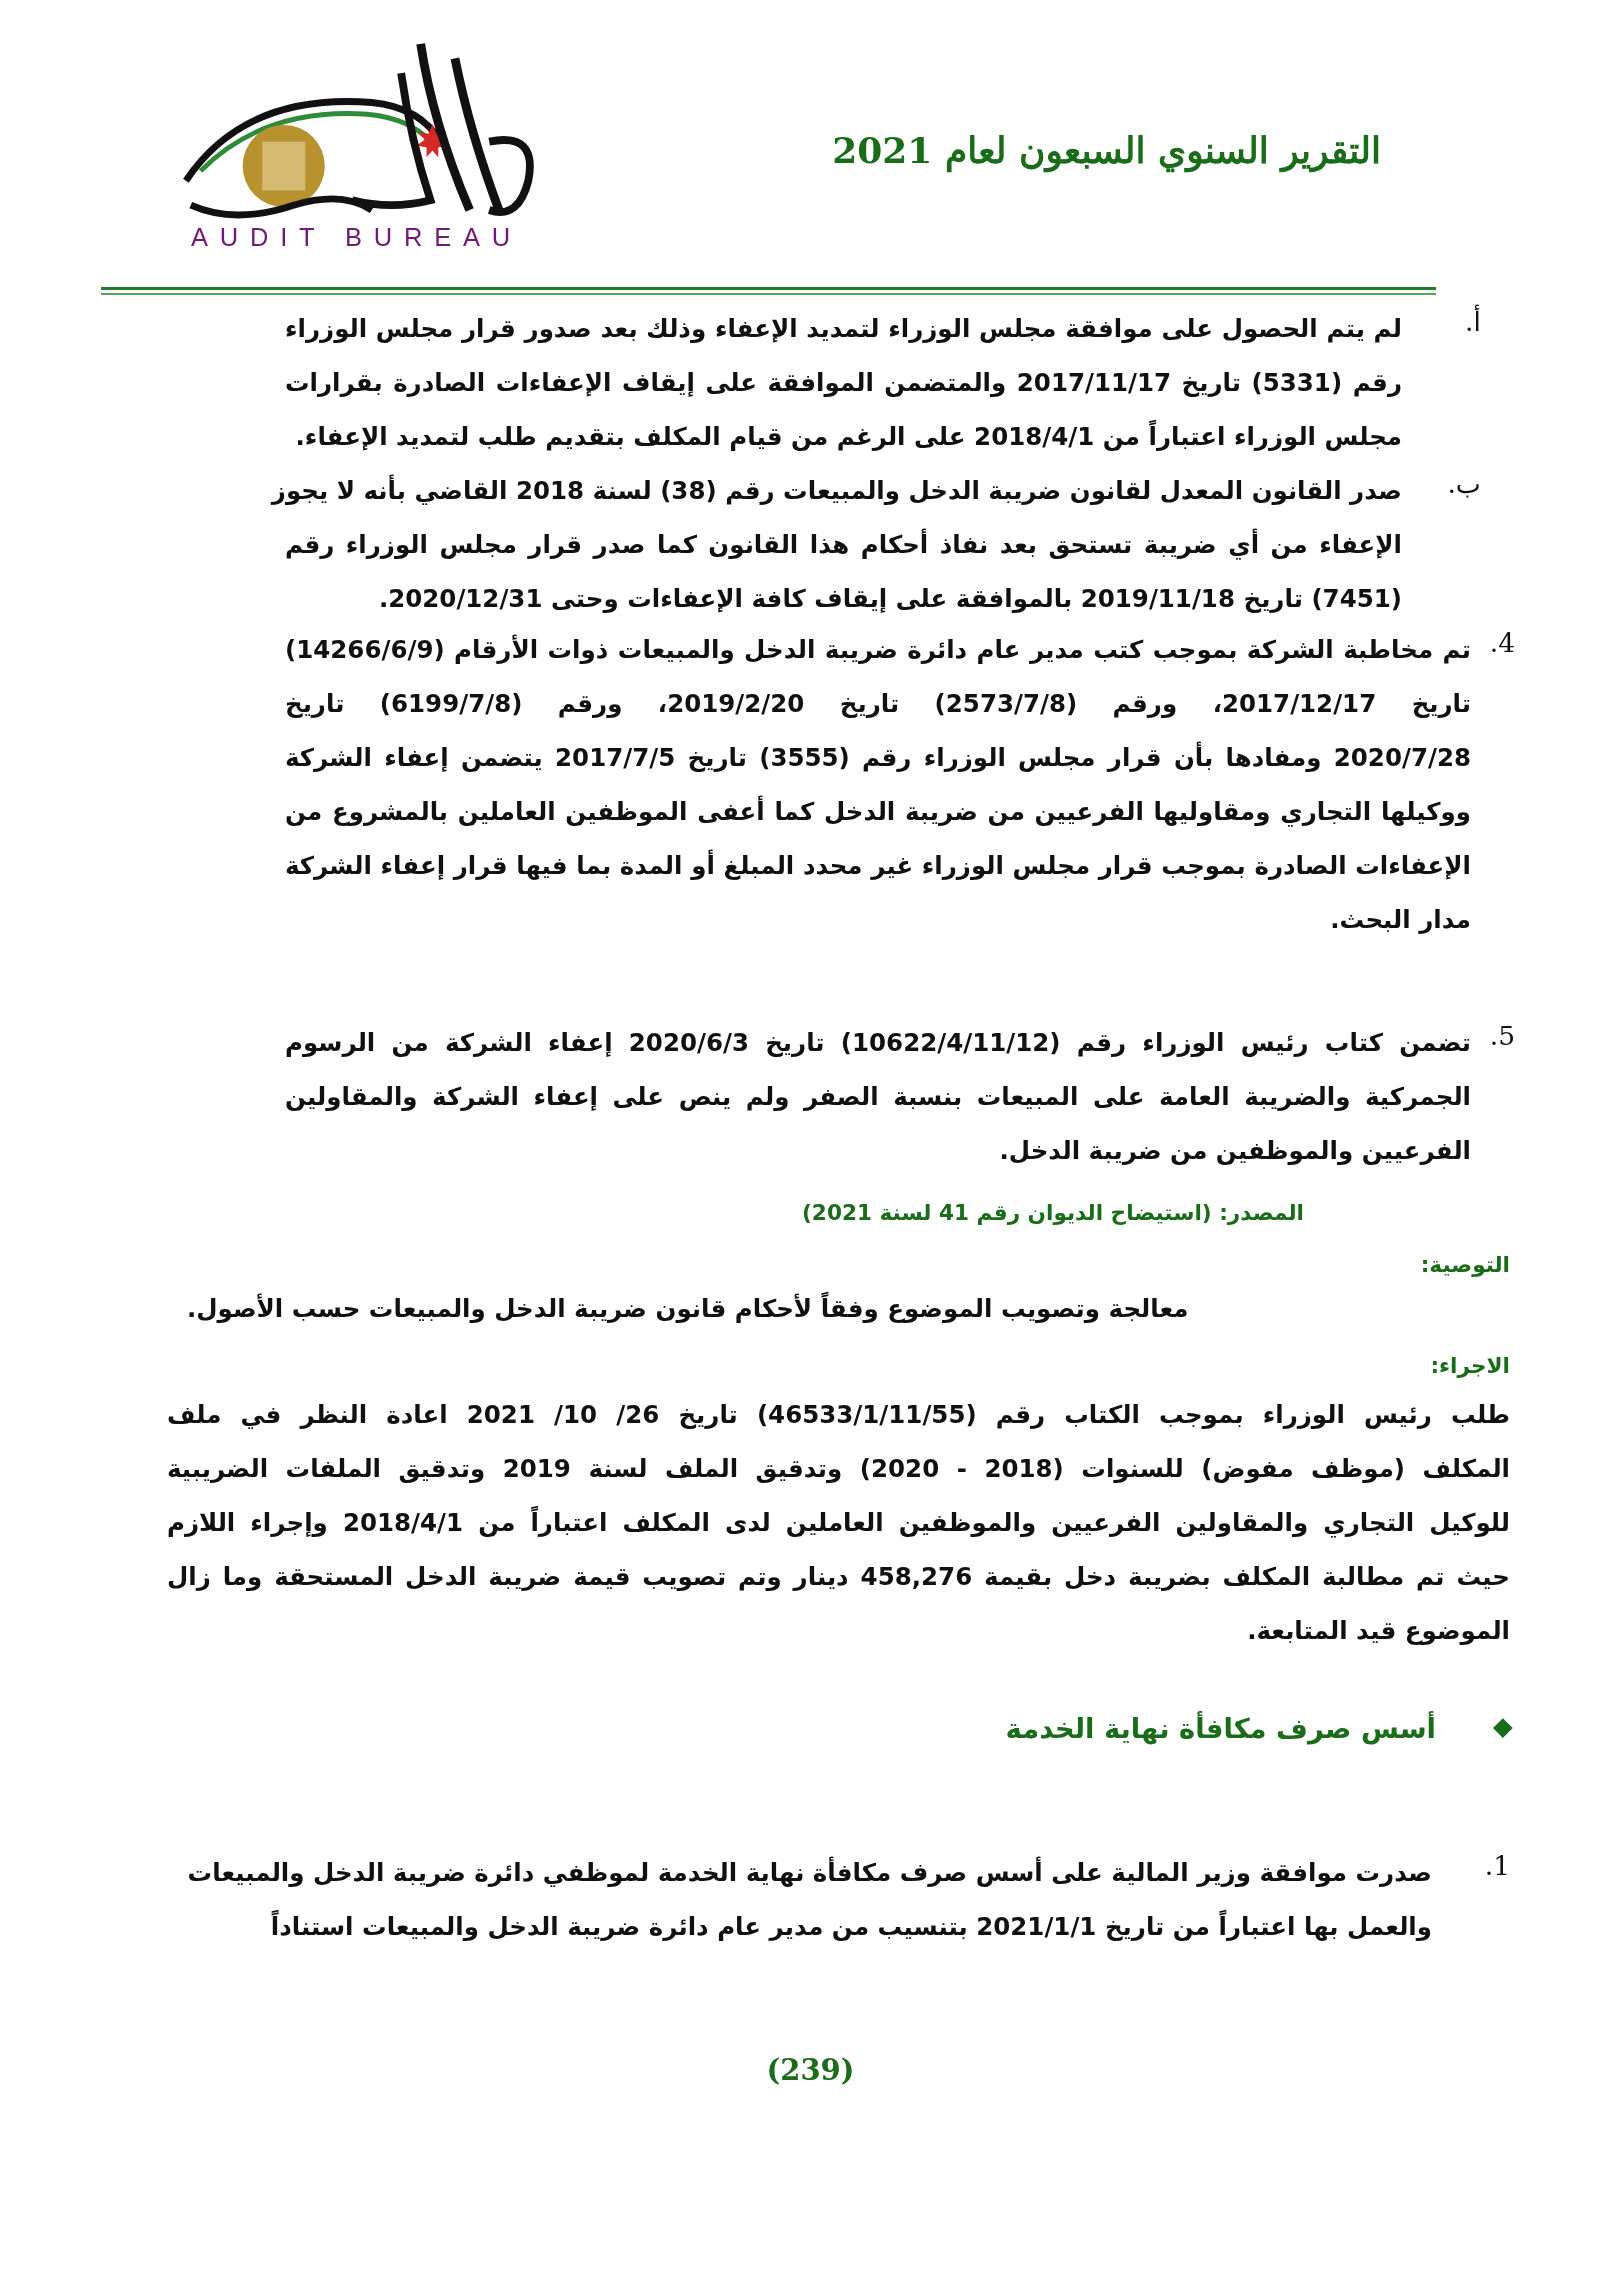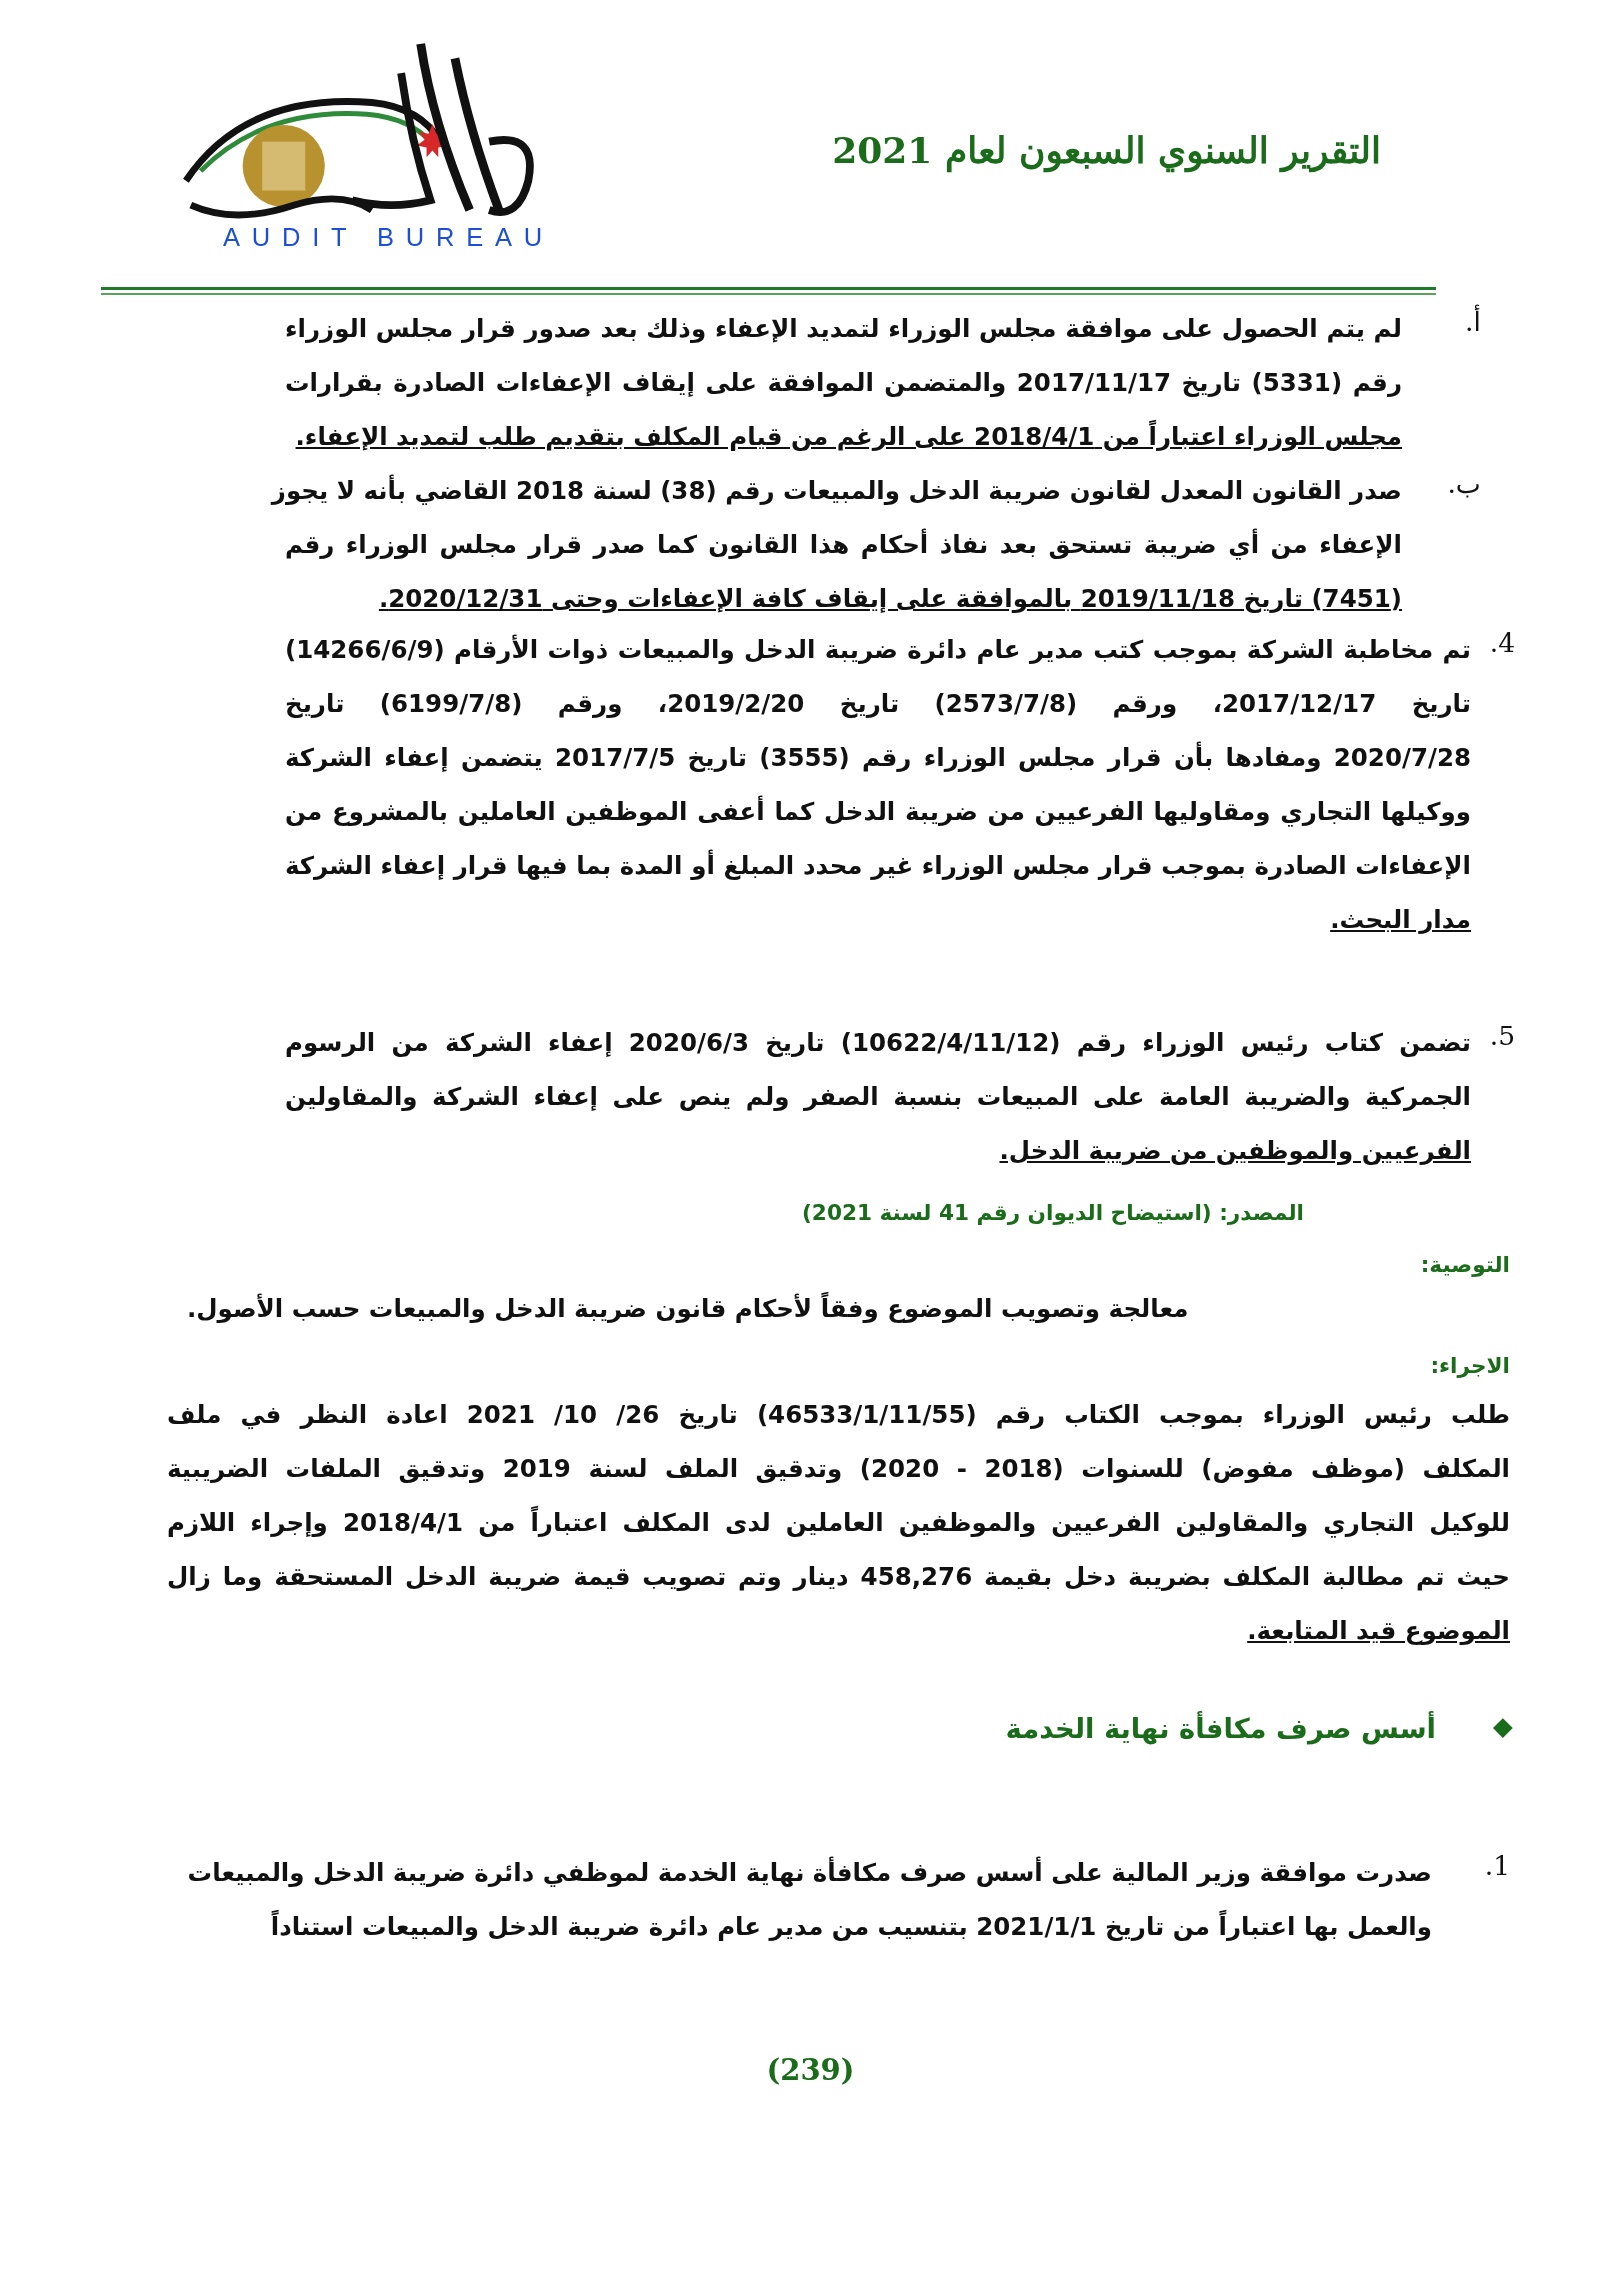--- a/index.html
+++ b/index.html
@@ -5,38 +5,38 @@
   html, body { margin: 0; padding: 0; background: #ffffff; }
   body {
     width: 1621px; height: 2293px; position: relative; overflow: hidden;
     font-family: "DejaVu Sans", sans-serif; color: #111;
   }
   .header { position: absolute; left: 0; top: 0; width: 1621px; height: 294px; }
   .logo { position: absolute; left: 176px; top: 34px; width: 372px; height: 225px; }
   .logo-en {
     position: absolute; left: 191px; top: 223px; width: 363px;
     font-family: "Liberation Sans", sans-serif; font-size: 25.5px; letter-spacing: 11.8px;
-    color: #1d4ed8; text-align: right;
+    color: #701a75; text-align: left;
   }
   .report-title {
     position: absolute; right: 240px; top: 129px; direction: rtl;
     font-family: "DejaVu Serif", serif; font-weight: bold; font-size: 36px; color: #1a6b1a;
   }
   .rule1 { position: absolute; left: 101px; top: 287px; width: 1335px; height: 2.9px; background: #1f7a2a; }
   .rule2 { position: absolute; left: 101px; top: 293px; width: 1335px; height: 2px; background: #5aa35c; }
 
   .content {
     position: absolute; left: 167px; width: 1304px; direction: rtl;
     font-family: "DejaVu Sans", sans-serif; font-weight: bold; font-size: 24.5px; color: #111;
   }
   .item { position: absolute; right: 0; width: 1304px; }
   .item .marker { position: absolute; right: 0; top: 0; font-weight: normal; font-family: "DejaVu Serif", serif; font-size: 26.5px; }
   .item .lines { position: absolute; right: 78px; width: 1157px; }
   .line { height: 54px; line-height: 45px; white-space: nowrap; text-align: justify; text-align-last: justify; }
-  .line.last { text-align-last: right; text-decoration: underline; }
+  .line.last { text-align-last: right; }
   .green-label { color: #1a6b1a; font-weight: bold; font-size: 21.6px; }
   .block { position: absolute; right: 0; width: 1323px; }
   .section-title { color: #1a6b1a; font-size: 27.4px; font-weight: bold; }
   .diamond { position: absolute; right: 0; top: 7.8px; width: 13.7px; height: 13.7px; background: #1a6b1a; transform: rotate(45deg); }
   .page-number {
     position: absolute; left: 0; width: 1621px; top: 2053px; text-align: center;
     font-family: "DejaVu Serif", serif; font-weight: bold; font-size: 29px; color: #1a6b1a;
   }
 </style>
 </head>

